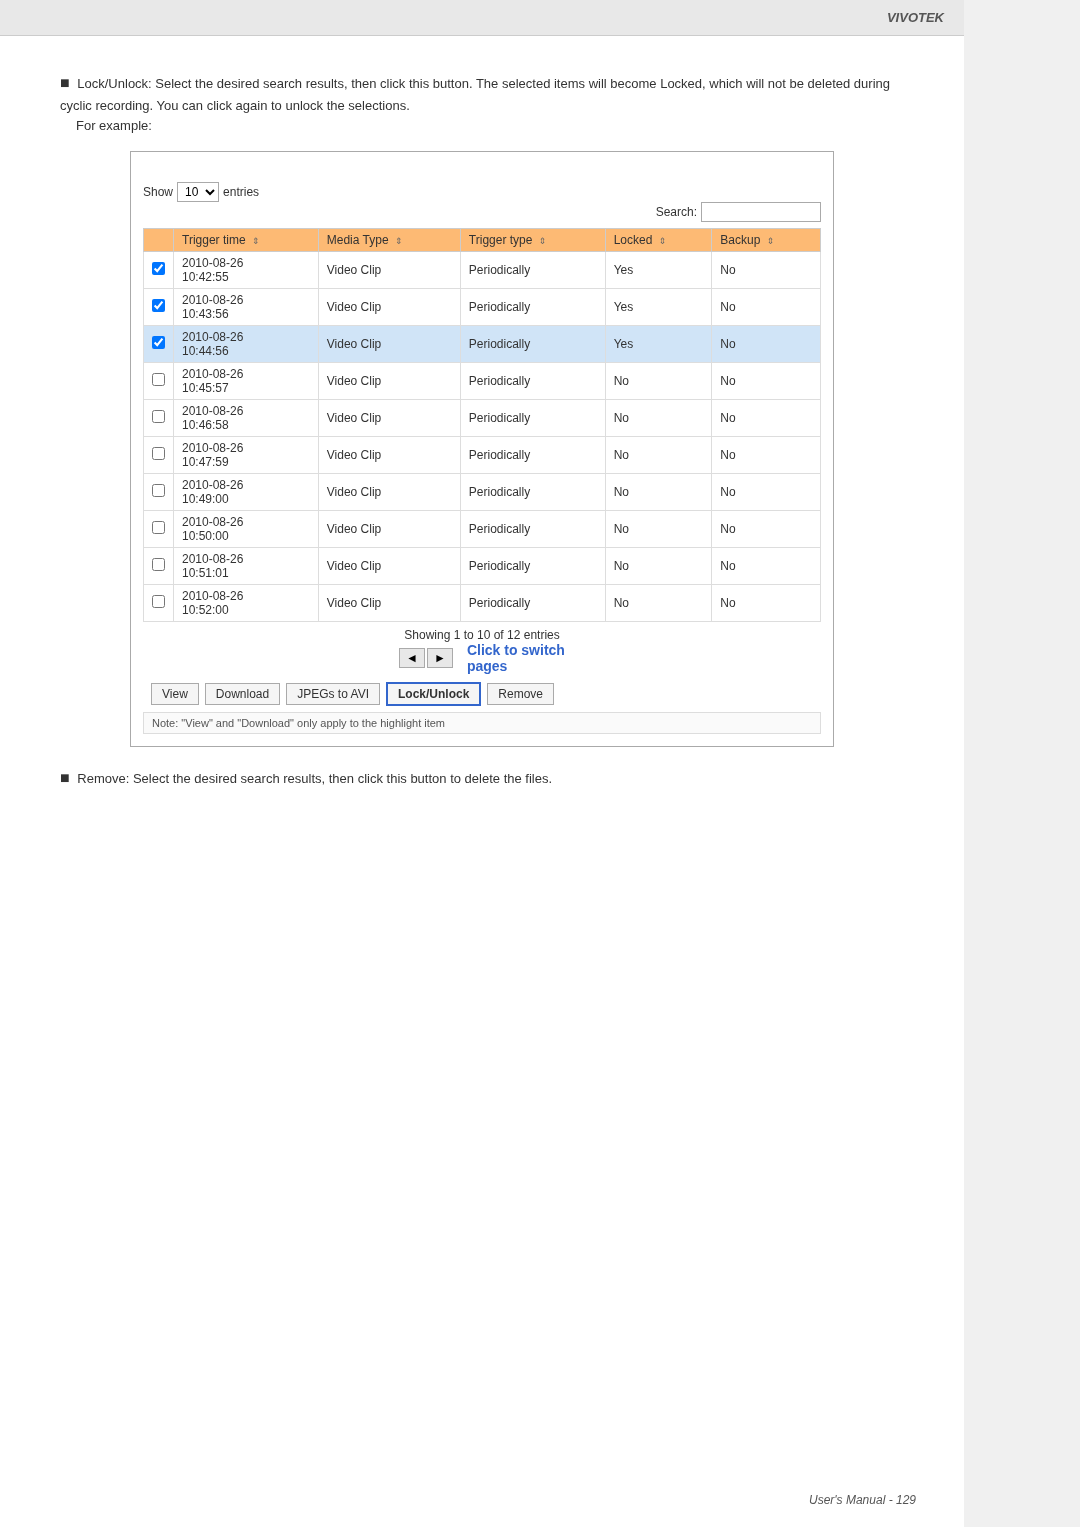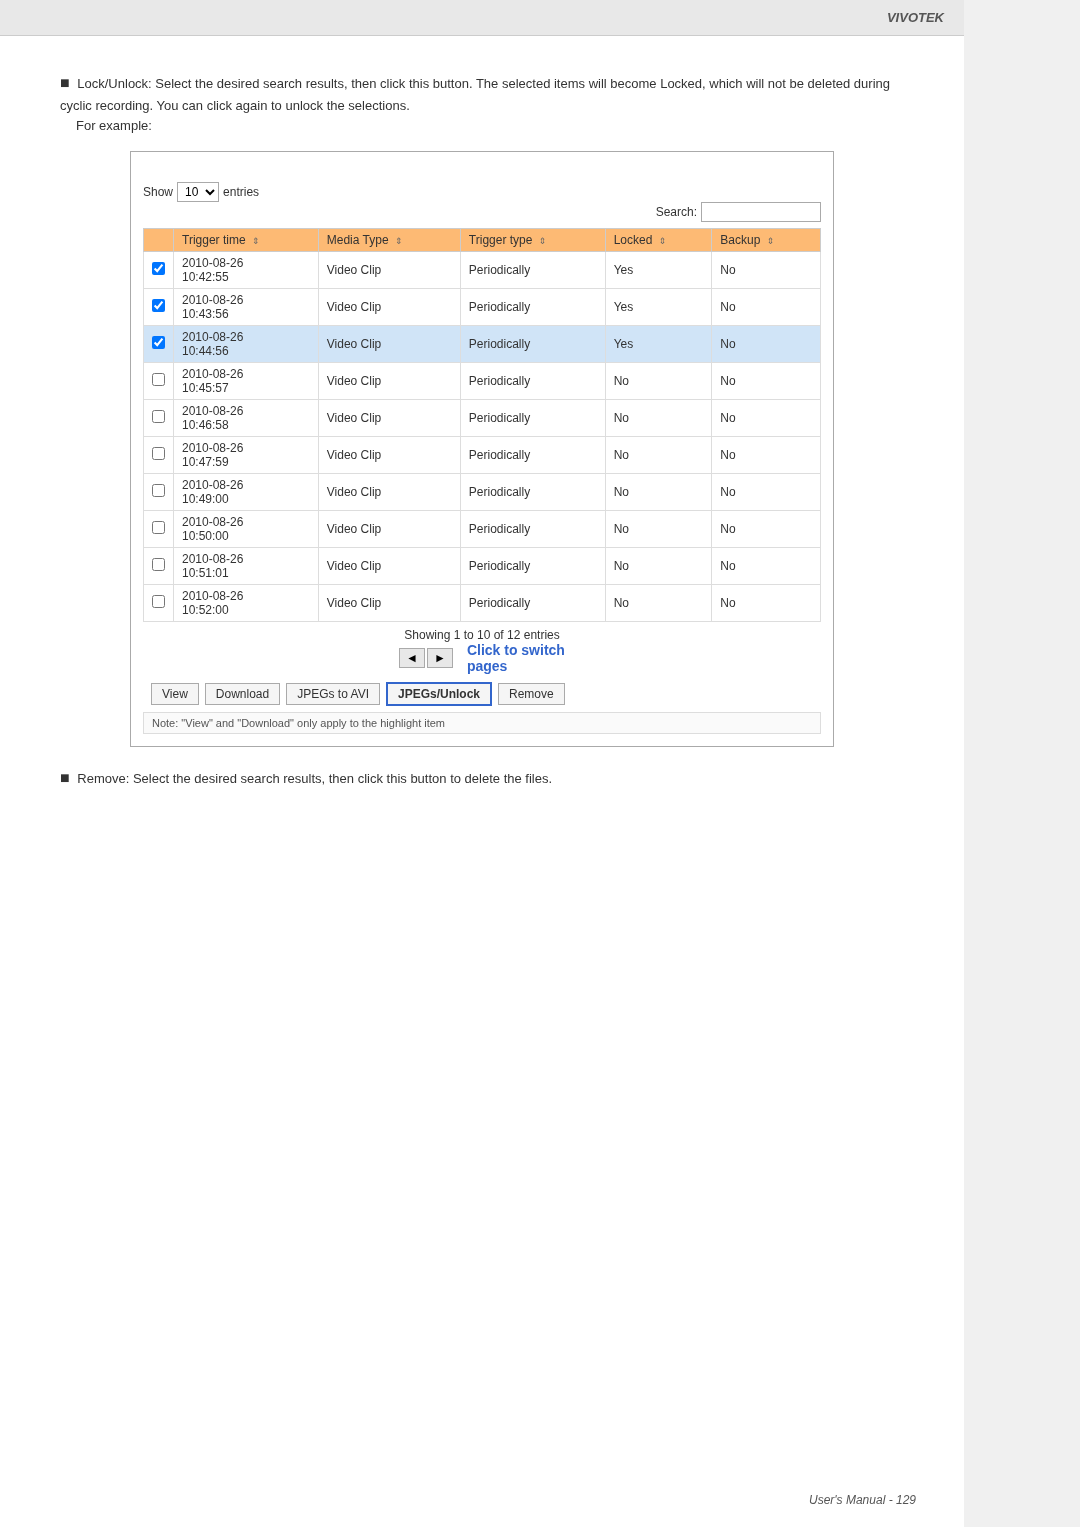--- a/index.html
+++ b/index.html
@@ -347,21 +347,21 @@
             <button class="pagination-btn">►</button>
           </div>
           <span class="click-to-switch">Click to switch<br>pages</span>
         </div>
       </div>
 
       <div class="action-buttons-row">
         <button class="action-btn">View</button>
         <button class="action-btn">Download</button>
         <button class="action-btn">JPEGs to AVI</button>
-        <button class="action-btn active">JPEGs/Unlock</button>
+        <button class="action-btn active">Lock/Unlock</button>
         <button class="action-btn">Remove</button>
       </div>
 
       <div class="note-row">
         <span>Note: "View" and "Download" only apply to the highlight item</span>
       </div>
     </div>
 
     <div class="remove-text">
       <span class="bullet">■</span>

